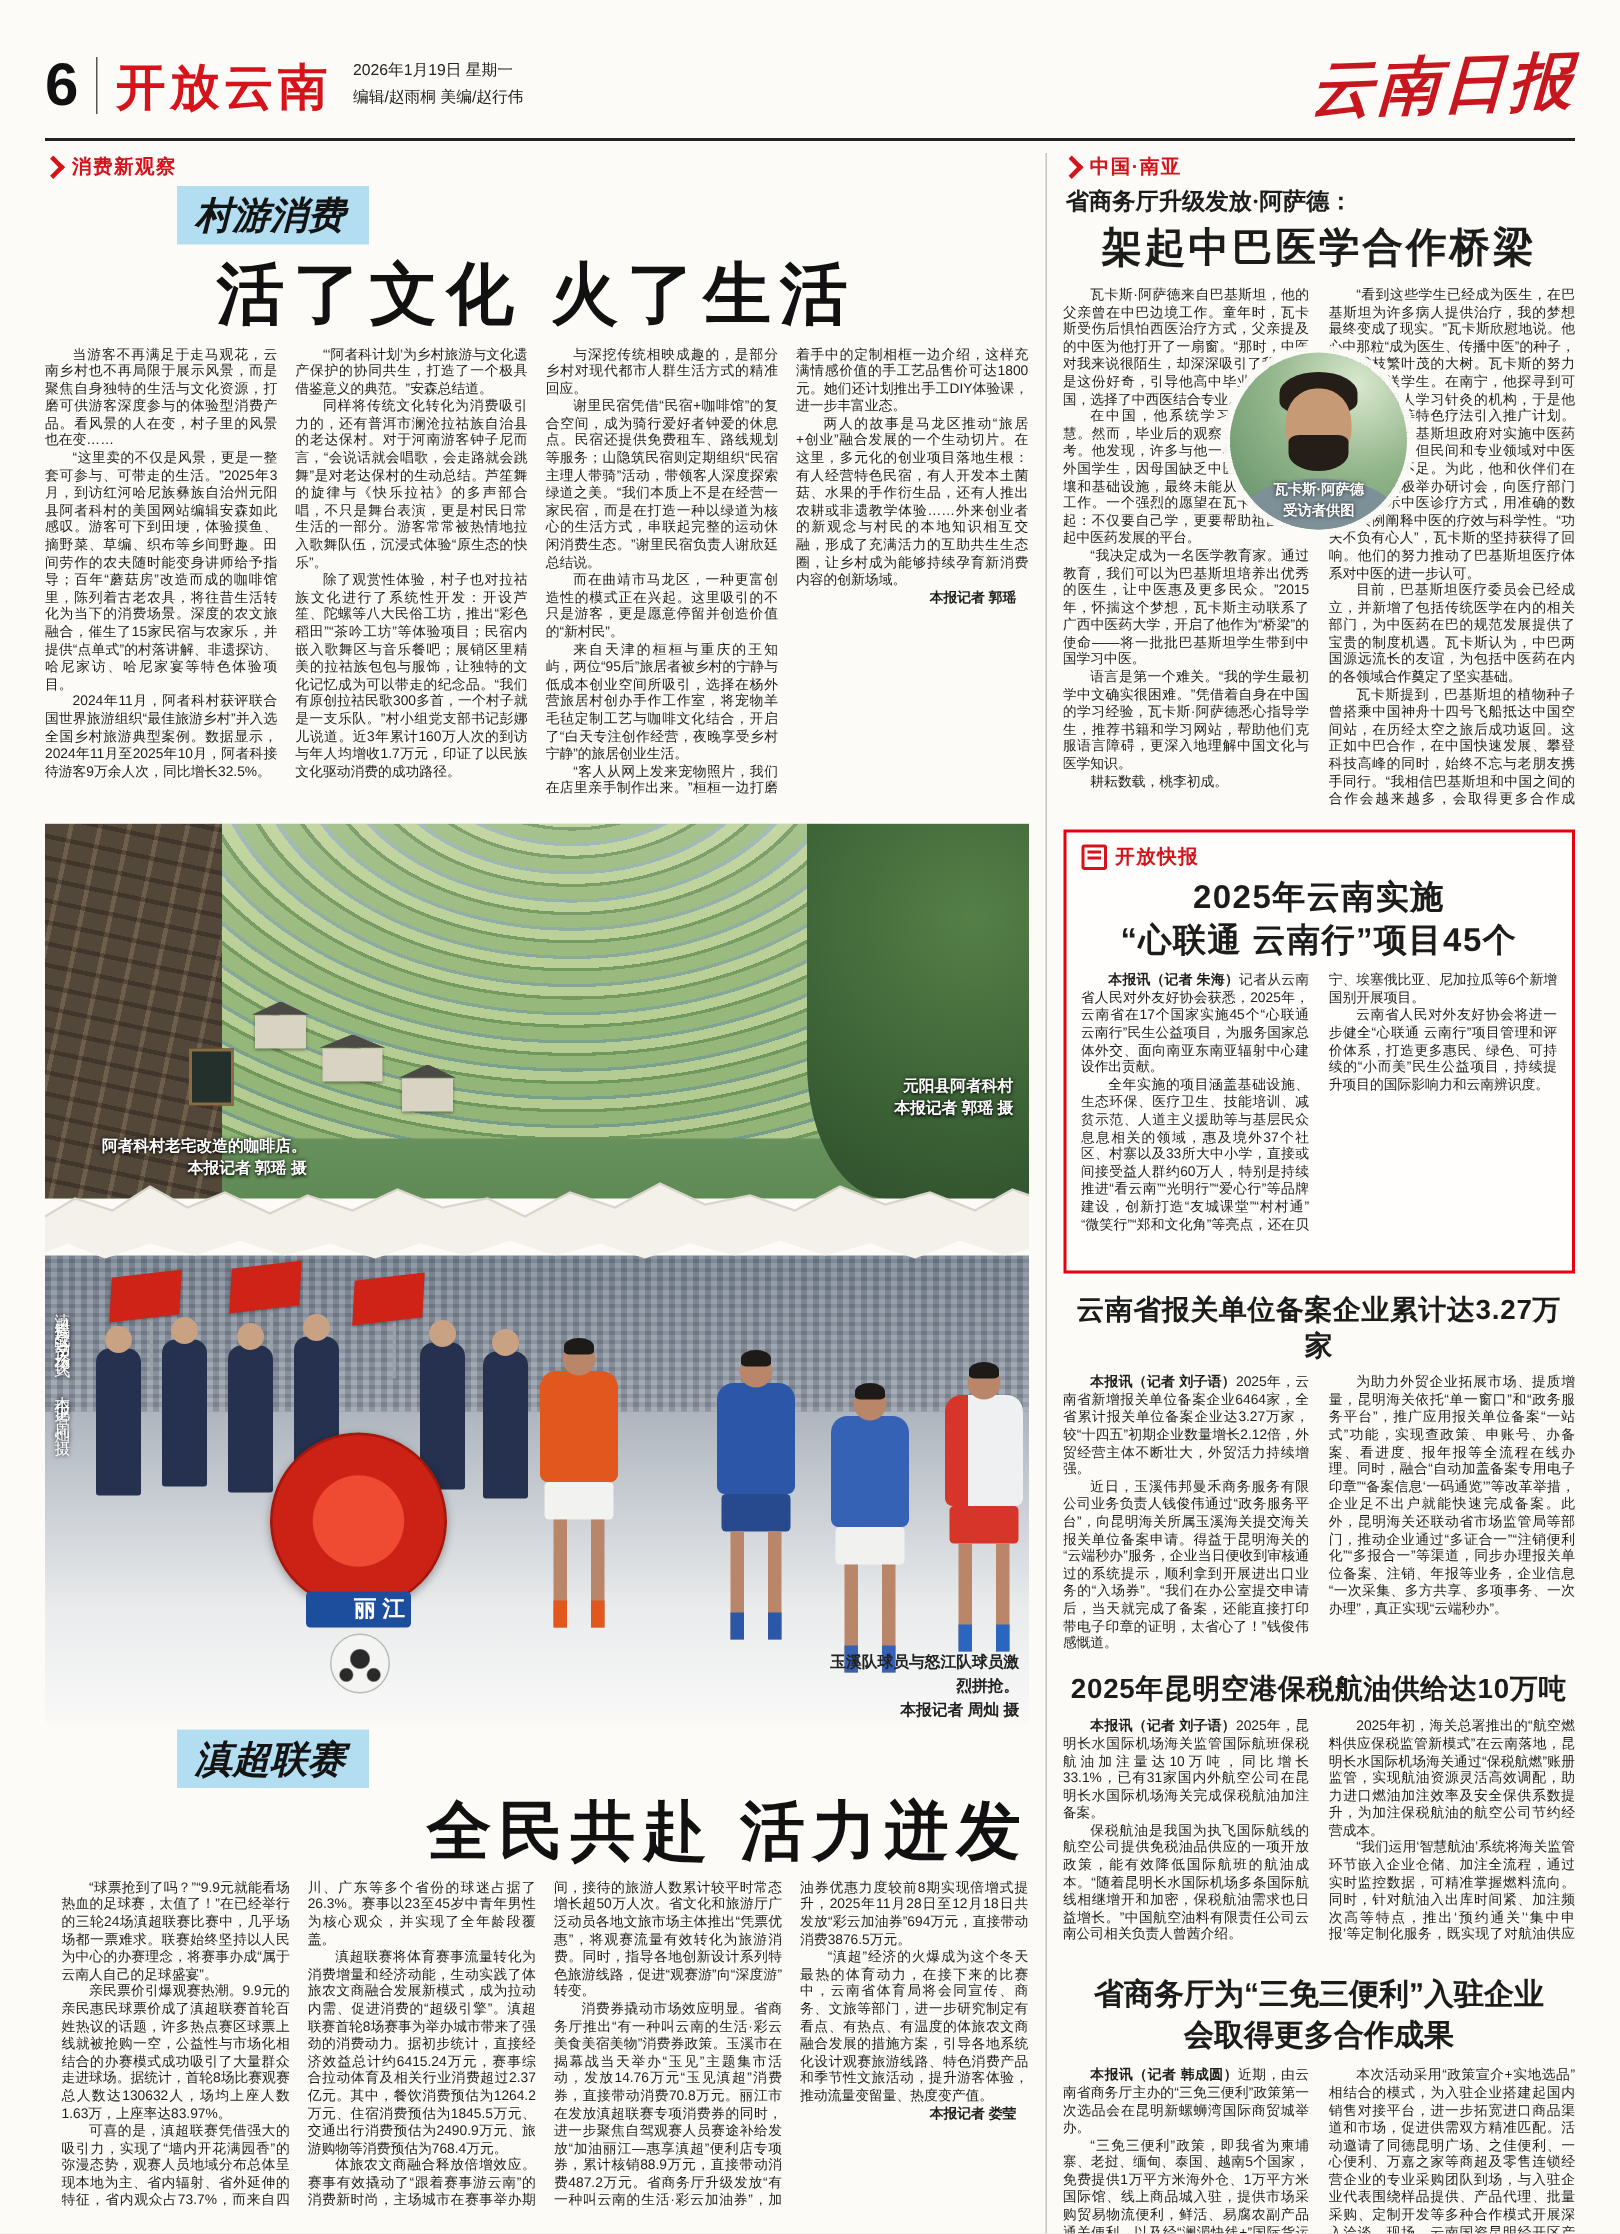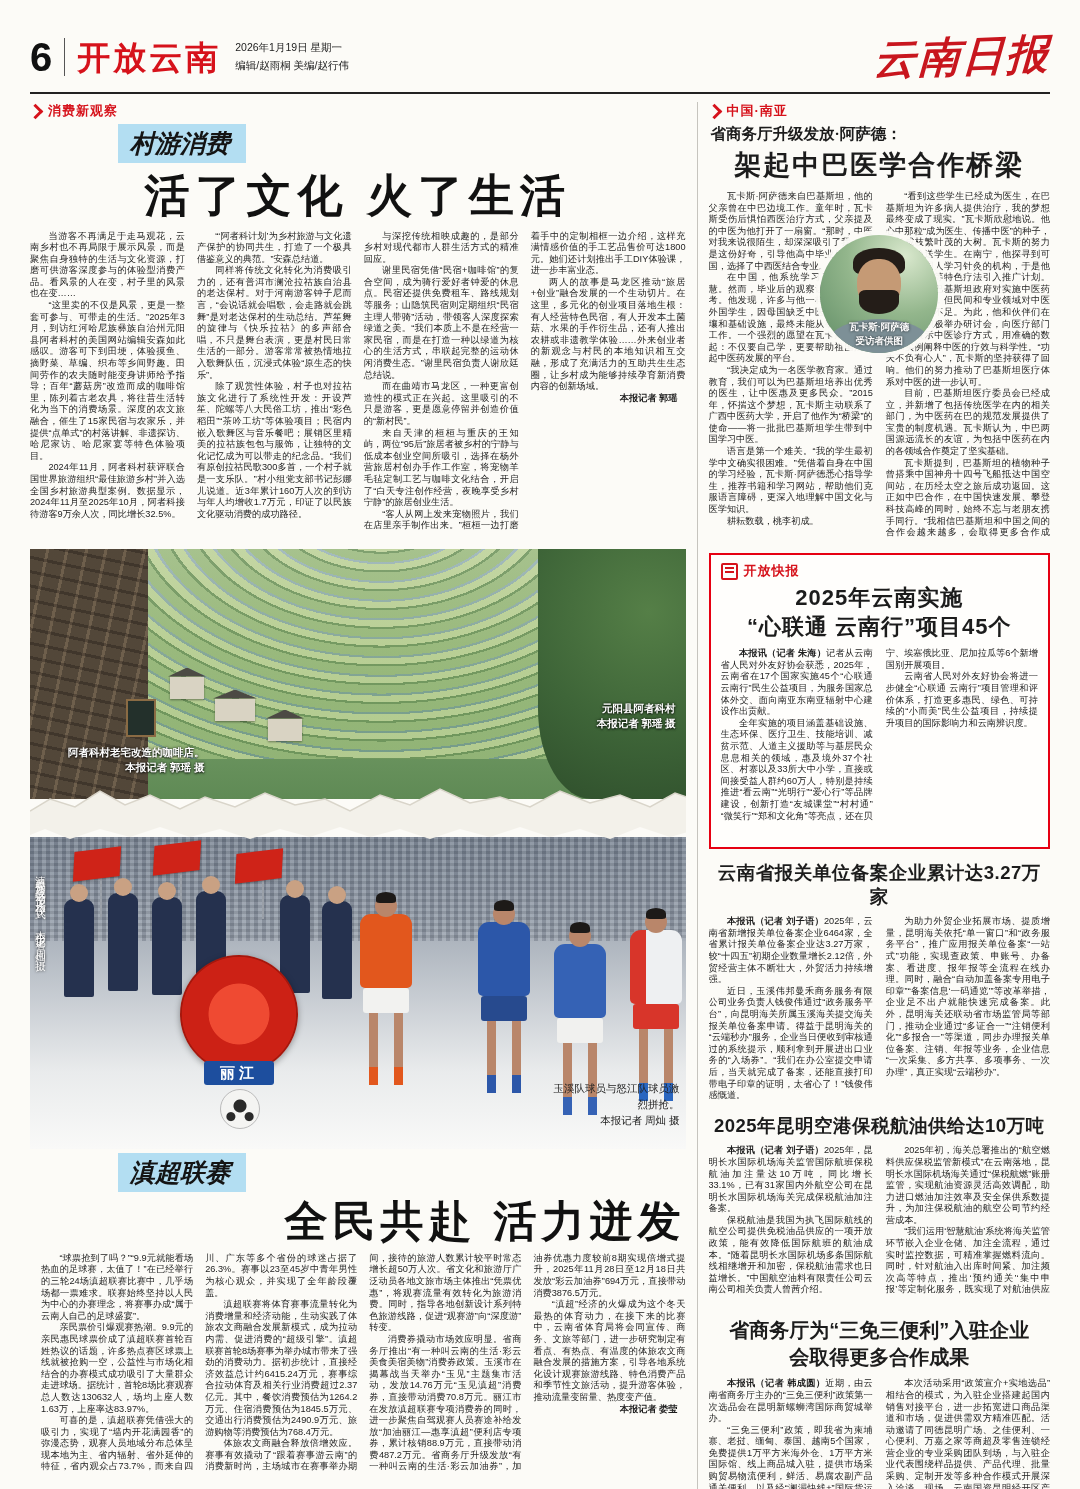--- a/index.html
+++ b/index.html
@@ -50,54 +50,54 @@
   .vlg-wall{position:absolute; left:0; top:0; width:118px; bottom:0;
     background:repeating-linear-gradient(12deg,#6e5f4c 0 11px,#55483a 11px 14px),
                repeating-linear-gradient(102deg,rgba(0,0,0,.25) 0 16px, rgba(255,255,255,.08) 16px 19px);
     background-blend-mode:multiply;}
   .vlg-house{position:absolute; width:34px; height:22px; background:#d9d3c3; box-shadow:0 1px 2px rgba(0,0,0,.4);}
   .vlg-house::before{content:''; position:absolute; left:-2px; right:-2px; top:-9px; height:9px; background:#4c4a44;
     clip-path:polygon(0 100%,50% 0,100% 100%);}
   .vlg-board{position:absolute; left:96px; top:150px; width:26px; height:34px; background:#23302b; border:2px solid #8a6b44;}
   .photo-caption{position:absolute; color:#fff; font-size:10.5px; font-weight:bold; line-height:1.5;
     text-shadow:0 0 3px rgba(0,0,0,.85),0 1px 2px rgba(0,0,0,.7);}
-  .cap-left{left:38px; top:196px; text-align:right;}
-  .cap-right{right:10px; top:152px; text-align:right;font-family:Liberation Serif, serif;}
+  .cap-left{left:38px; top:208px; text-align:right;}
+  .cap-right{right:10px; top:168px; text-align:right;}
   .torn{position:absolute; left:0; right:0; top:228px; height:74px; z-index:3;}
   .football{position:absolute; left:0; right:0; top:288px; bottom:0; overflow:hidden;
     background:linear-gradient(180deg,#8b95a2 0%,#a6aeb8 28%,#c8cdd3 52%,#e9ebec 75%,#f9f9f8 100%);}
   .fb-crowd{position:absolute; left:0; right:0; top:0; height:104px;
     background:repeating-linear-gradient(90deg,rgba(30,40,60,.25) 0 4px,rgba(130,140,155,.2) 4px 8px),
                repeating-linear-gradient(0deg,rgba(255,255,255,.07) 0 3px,rgba(0,0,0,.1) 3px 6px);}
   .flagpole{position:absolute; width:2px; height:66px; background:#9aa0a8;}
   .flag{position:absolute; width:46px; height:30px; background:#cf2318; transform:skew(-10deg) rotate(-7deg);
     box-shadow:0 1px 2px rgba(0,0,0,.3);}
   .suit{position:absolute; width:30px; height:98px; background:#25314e; border-radius:9px 9px 2px 2px;}
   .suit::before{content:''; position:absolute; top:-15px; left:6px; width:18px; height:18px; border-radius:50%; background:#c9a183;}
   .emblem{position:absolute; left:150px; top:118px; width:118px; height:118px; border-radius:50%;
     background:radial-gradient(circle,#ef4a32 0 36%,#cc2115 37% 68%,#a5170c 69% 100%);
     box-shadow:0 2px 6px rgba(0,0,0,.35);}
   .emblem-ribbon{position:absolute; left:174px; top:224px; width:70px; height:24px; background:#1d4e9e; color:#fff;
-    font-size:15px; font-weight:bold; text-align:center; line-height:24px; border-radius:3px; letter-spacing:4px; z-index:2;}
+    font-size:15px; font-weight:bold; text-align:right; line-height:24px; border-radius:3px; letter-spacing:4px; z-index:2;}
   .emblem-ball{position:absolute; left:190px; top:252px; width:38px; height:38px; border-radius:50%; background:
     radial-gradient(circle at 50% 42%,#2a2a2a 0 6px,transparent 7px),
     radial-gradient(circle at 26% 70%,#2a2a2a 0 4px,transparent 5px),
     radial-gradient(circle at 74% 70%,#2a2a2a 0 4px,transparent 5px),#f4f4f2;
     border:1px solid #bbb; z-index:2;}
   .player{position:absolute;}
   .p-head{width:22px; height:22px; border-radius:50%; background:#b9866a; margin:0 auto; position:relative;}
   .p-head::before{content:''; position:absolute; top:-3px; left:1px; right:1px; height:11px; border-radius:50% 50% 20% 20%; background:#1d1a18;}
   .p-torso{width:52px; height:74px; border-radius:11px 11px 5px 5px; margin:-3px auto 0;}
   .p-shorts{width:46px; height:25px; margin:0 auto; border-radius:3px;}
   .p-legs{display:flex; justify-content:space-between; width:34px; margin:0 auto;}
   .p-leg{width:9px; height:54px; background:#b9866a;}
   .vert-caption{position:absolute; left:4px; top:318px; height:256px; writing-mode:vertical-rl; color:#fff;
     font-size:10.5px; letter-spacing:3px; text-shadow:0 0 3px rgba(0,0,0,.8); z-index:4;}
-  .fb-caption{position:absolute; right:6px; bottom:20px; width:126px; text-align:right; font-size:10.5px; line-height:1.55;
-    color:#222; font-weight:normal; z-index:4;margin-top:26px;}
+  .fb-caption{position:absolute; right:6px; bottom:0; width:126px; text-align:right; font-size:10.5px; line-height:1.55;
+    color:#222; font-weight:bold; z-index:4;margin-top:26px;}
   
   .soccer-label-row{display:flex; align-items:flex-end; margin-top:4px;}
   .soccer-headline{font-size:43px; font-weight:900; text-align:right; letter-spacing:5px; color:#111; margin:6px 0 8px 0; line-height:1.1;}
   .soccer-body{height:226px; column-count:4; column-gap:12px;margin-left:11px;}
   
   .tcm-kicker{font-family:"Liberation Serif","DejaVu Serif",serif; font-weight:bold; font-size:15.5px; margin:2px 0 2px 2px;}
   .tcm-headline{font-size:27px; font-weight:900; text-align:center; letter-spacing:2px; margin:2px 0 8px 0;}
   .tcm-body{position:relative; height:352px; column-count:2; column-gap:13px;}
   .tcm-photo{position:absolute; left:50%; top:44px; transform:translateX(-50%); width:118px; height:118px; border-radius:50%;
     overflow:hidden; z-index:2; box-shadow:0 0 0 5px rgba(252,251,247,.95);

